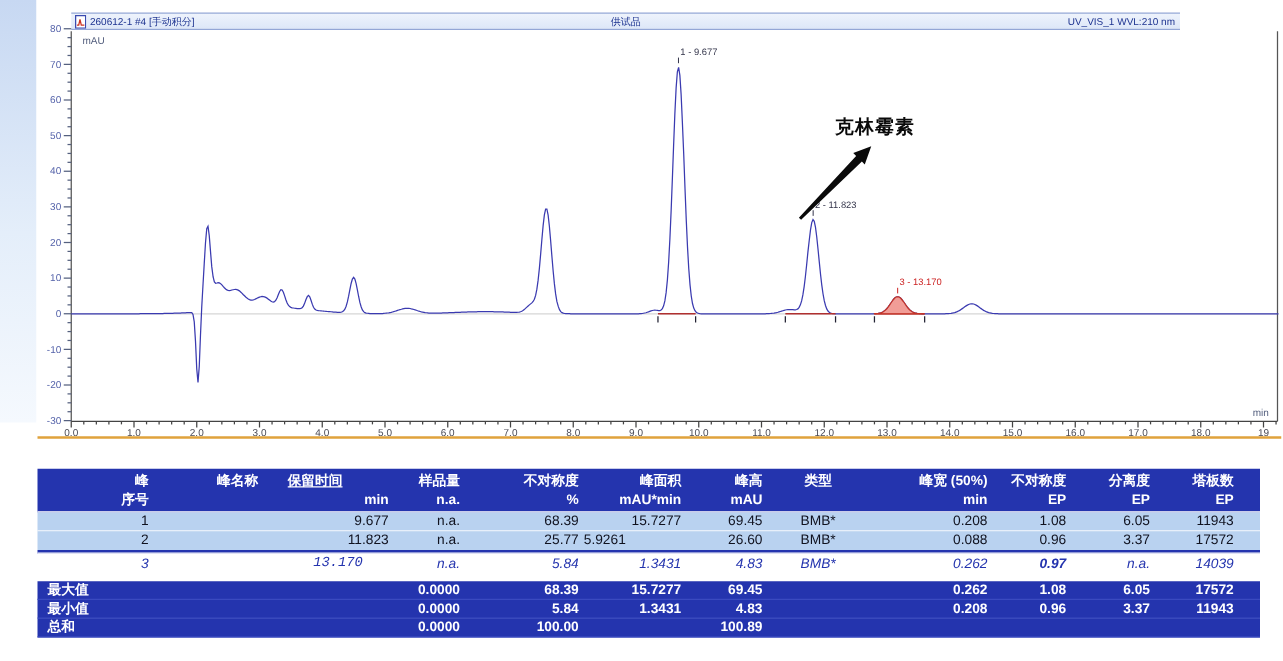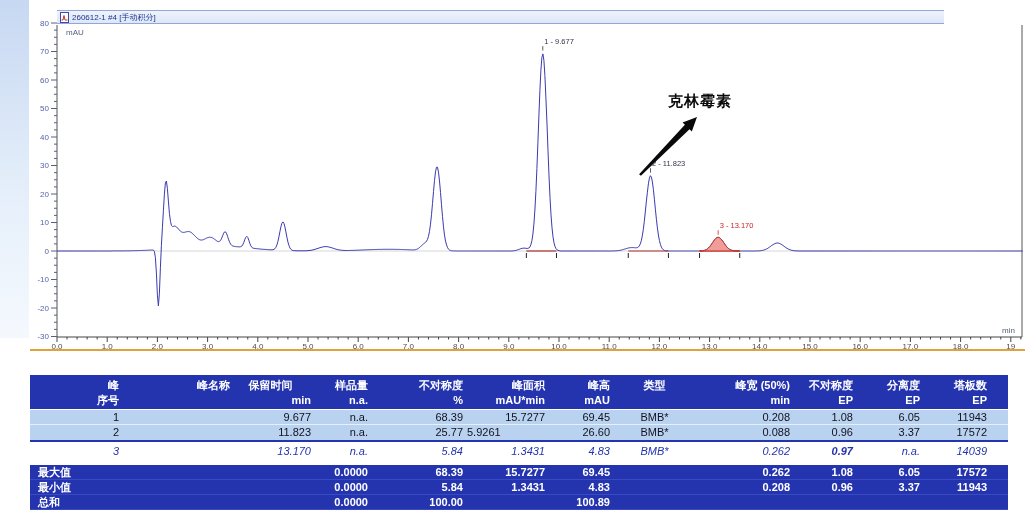--- a/index.html
+++ b/index.html
@@ -47,20 +47,22 @@
   <div id="y-strip"></div>
 
   <div id="chart-header">
     <span class="left">
       <svg width="9" height="11">
         <rect x="0.5" y="0.5" width="8" height="10" fill="#ffffff" stroke="#3a4ab0"></rect>
         <polyline points="1.5,8 3,8 4,3.5 5,8 7.5,8" fill="none" stroke="#cc3322" stroke-width="1"></polyline>
       </svg>
       <span>260612-1 #4 [手动积分]</span>
     </span>
+    <span class="center">供试品</span>
+    <span class="right">UV_VIS_1 WVL:210 nm</span>
   </div>
 
   <svg id="chromatogram-svg" width="1026" height="352">
       <line x1="57" y1="251" x2="1022" y2="251" stroke="#d6d6d6" stroke-width="1"></line>
       <line x1="57" y1="25" x2="57" y2="337" stroke="#555" stroke-width="1"></line>
       <line x1="1022" y1="25" x2="1022" y2="337" stroke="#555" stroke-width="1"></line>
       <line x1="57" y1="337" x2="1022" y2="337" stroke="#444" stroke-width="1"></line>
       <line x1="51" y1="336.5" x2="57" y2="336.5" stroke="#55607f" stroke-width="1"></line>
       <text x="49" y="339" text-anchor="end" font-size="8" fill="#5563aa">-30</text>
       <line x1="54" y1="329.375" x2="57" y2="329.375" stroke="#55607f" stroke-width="1"></line>
@@ -261,22 +263,22 @@
     <polygon fill="#0a0a0a" points="640.9,175.8 689.5,129.2 691.8,131.6 697,117 682.6,122.4 684.9,124.8 639.1,174.2"></polygon>
   </svg>
   <div id="annotation-text">克林霉素</div>
 
   <div id="axis-underline"></div>
 
   <div id="results-table">
     <div id="thead">
         <div class="hline trow first">
           <span class="tcell" style="width: 95px; text-align: right; padding-right: 6px; padding-left: 0px;">峰</span>
-          <span class="tcell" style="width: 105px; text-align: right; padding-right: 0px; padding-left: 25px;">峰名称</span>
-          <span class="tcell" style="width: 85px; text-align: center; padding-right: 4px; padding-left: 0px;">保留时间</span>
+          <span class="tcell" style="width: 105px; text-align: center; padding-right: 0px; padding-left: 25px;">峰名称</span>
+          <span class="tcell" style="width: 85px; text-align: left; padding-right: 4px; padding-left: 0px; text-decoration: underline;">保留时间</span>
           <span class="tcell" style="width: 57px; text-align: right; padding-right: 4px; padding-left: 0px;">样品量</span>
           <span class="tcell" style="width: 95px; text-align: right; padding-right: 4px; padding-left: 0px;">不对称度</span>
           <span class="tcell" style="width: 82px; text-align: right; padding-right: 4px; padding-left: 0px;">峰面积</span>
           <span class="tcell" style="width: 65px; text-align: right; padding-right: 4px; padding-left: 0px;">峰高</span>
           <span class="tcell" style="width: 81px; text-align: center; padding-right: 0px; padding-left: 0px;">类型</span>
           <span class="tcell" style="width: 99px; text-align: right; padding-right: 4px; padding-left: 0px;">峰宽 (50%)</span>
           <span class="tcell" style="width: 63px; text-align: right; padding-right: 4px; padding-left: 0px;">不对称度</span>
           <span class="tcell" style="width: 67px; text-align: right; padding-right: 4px; padding-left: 0px;">分离度</span>
           <span class="tcell" style="width: 84px; text-align: right; padding-right: 21px; padding-left: 0px;">塔板数</span>
         </div>
@@ -321,21 +323,21 @@
           <span class="tcell" style="width: 81px; text-align: center; padding-right: 0px; padding-left: 0px;">BMB*</span>
           <span class="tcell" style="width: 99px; text-align: right; padding-right: 4px; padding-left: 0px;">0.088</span>
           <span class="tcell" style="width: 63px; text-align: right; padding-right: 4px; padding-left: 0px;">0.96</span>
           <span class="tcell" style="width: 67px; text-align: right; padding-right: 4px; padding-left: 0px;">3.37</span>
           <span class="tcell" style="width: 84px; text-align: right; padding-right: 21px; padding-left: 0px;">17572</span>
         </div>
         <div id="sep-line"></div>
         <div class="trow manual-row">
           <span class="tcell" style="width: 95px; text-align: right; padding-right: 6px; padding-left: 0px;">3</span>
           <span class="tcell" style="width: 105px; text-align: left; padding-right: 0px; padding-left: 25px;"></span>
-          <span class="tcell" style="width: 85px; text-align: right; padding-right: 4px; padding-left: 0px;">13.170</span>
+          <span class="tcell" style="width: 85px; text-align: center; padding-right: 4px; padding-left: 0px; font-family: Liberation Mono, monospace;">13.170</span>
           <span class="tcell" style="width: 57px; text-align: right; padding-right: 4px; padding-left: 0px;">n.a.</span>
           <span class="tcell" style="width: 95px; text-align: right; padding-right: 4px; padding-left: 0px;">5.84</span>
           <span class="tcell" style="width: 82px; text-align: right; padding-right: 4px; padding-left: 0px;">1.3431</span>
           <span class="tcell" style="width: 65px; text-align: right; padding-right: 4px; padding-left: 0px;">4.83</span>
           <span class="tcell" style="width: 81px; text-align: center; padding-right: 0px; padding-left: 0px;">BMB*</span>
           <span class="tcell" style="width: 99px; text-align: right; padding-right: 4px; padding-left: 0px;">0.262</span>
           <span class="tcell" style="width: 63px; text-align: right; padding-right: 4px; padding-left: 0px; font-weight: bold;">0.97</span>
           <span class="tcell" style="width: 67px; text-align: right; padding-right: 4px; padding-left: 0px;">n.a.</span>
           <span class="tcell" style="width: 84px; text-align: right; padding-right: 21px; padding-left: 0px;">14039</span>
         </div>

